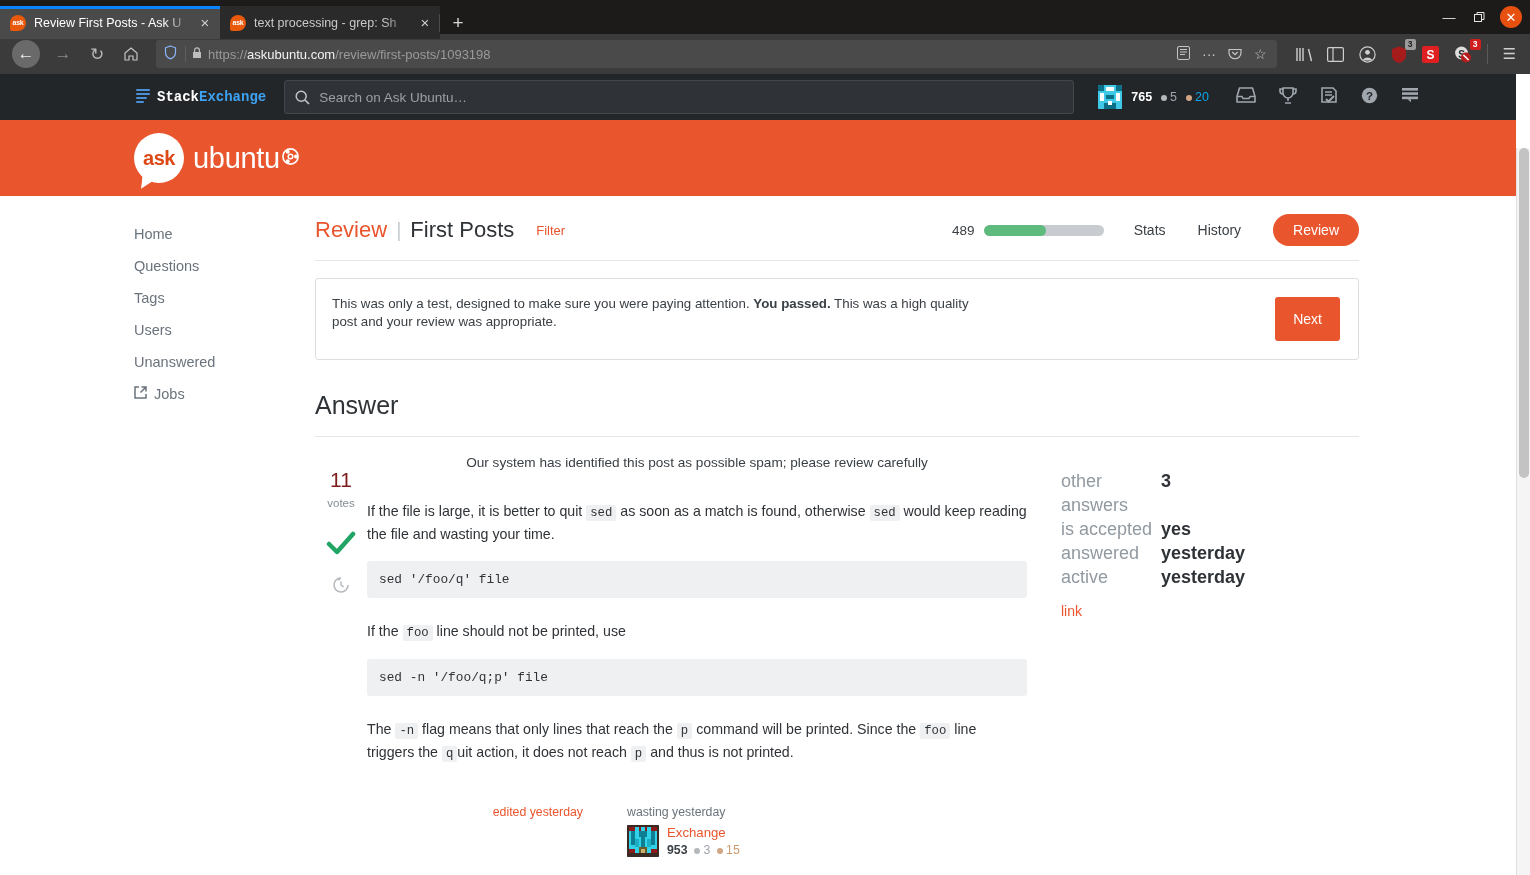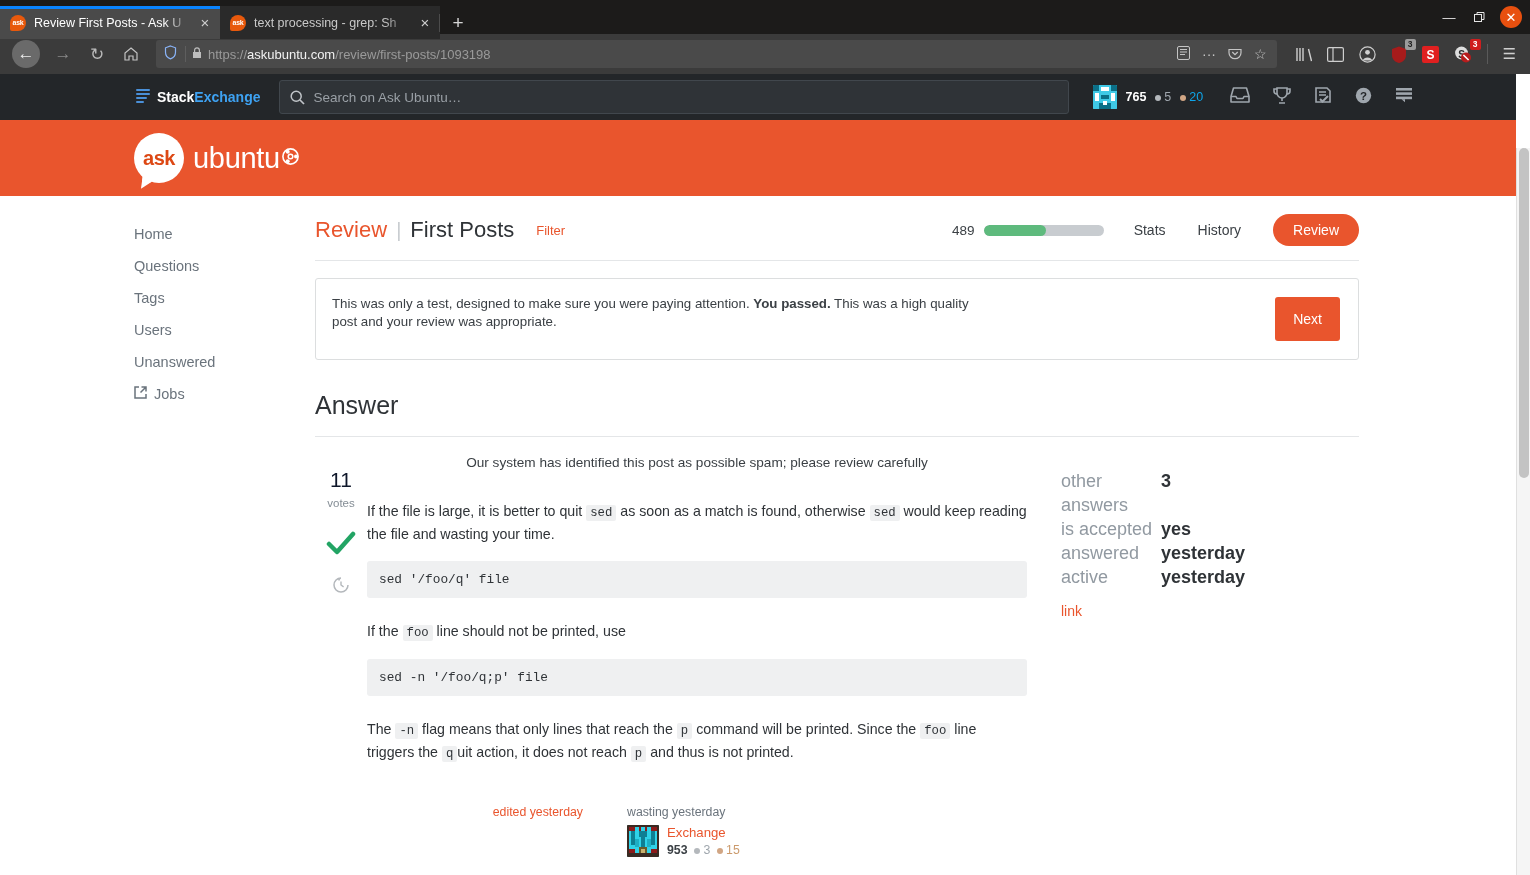--- a/index.html
+++ b/index.html
@@ -78,21 +78,21 @@
   .badge.red { background:#cf1e1e; color:#fff; }
   .tb-sep { width:1px; height:20px; background:#5a5a5a; }
 
   
   .page { position:absolute; left:0; top:74px; width:1530px; height:801px; background:#fff; overflow:hidden;}
   .scrollwrap { width:1516px; }
 
   .se-topbar {
     height:46px; background:#232629; display:flex; align-items:center; padding:0 0 0 136px;
   }
-  .se-logo { display:flex; align-items:center; color:#fff; font-size:14px; font-weight:bold; }
+  .se-logo { display:flex; align-items:center; color:#fff; font-size:14px; font-weight:bold;font-family:Liberation Mono, monospace; }
   .se-logo .bars { display:inline-block; width:14px; margin-right:7px; }
   .se-logo .bars i { display:block; height:2px; background:#4a90d9; margin-bottom:2px; border-radius:1px;}
   .se-logo .bars i:nth-child(1){width:14px;} .se-logo .bars i:nth-child(2){width:14px;}
   .se-logo .bars i:nth-child(3){width:11px;} .se-logo .bars i:nth-child(4){width:8px;}
   .se-logo .blue { color:#3ea2f2; }
   .se-search {
     width:790px; height:34px; background:#2f3337; border:1px solid #41474d; border-radius:3px;
     margin-left:18px; display:flex; align-items:center; padding:0 10px; color:#9aa0a6; font-size:13.5px;
   }
   .se-search .mag { margin-right:9px; color:#c0c4c8; font-size:14px; display:flex;}
@@ -155,21 +155,21 @@
   .next-btn {
     background:#e9552d; color:#fff; border:none; font-family:inherit; font-size:14px;
     border-radius:3px; padding:14px 18px; margin-top:2px;
   }
 
   .answer-title { font-size:25px; color:#2f3337; margin:31px 0 0 0; font-weight:normal; }
   .answer-rule { border-top:1px solid #e4e6e8; margin-top:16px; }
 
   .post { display:flex; padding-top:16px; }
   .post-left { width:52px; flex:0 0 52px; text-align:center; padding-top:16px;}
-  .votecount { font-size:21px; color:#0f172a; line-height:1; }
+  .votecount { font-size:21px; color:#7f1d1d; line-height:1; }
   .votelabel { font-size:11.5px; color:#848d95; margin-top:7px; }
   .accepted { color:#22a464; font-size:28px; margin-top:22px; line-height:1; font-weight:bold;}
   .histicon { margin-top:14px; color:#b4b8bc; display:flex; justify-content:center;}
 
   .post-body { flex:1; max-width:660px; }
   .spam-note { text-align:center; font-size:13.6px; color:#3b4045; padding:2px 0 30px 0; }
   .post-body p { font-size:14.2px; color:#2f3337; line-height:1.55; margin:0 0 16px 0; }
   code.inl {
     background:#eff0f1; color:#2f3337; font-family:"Liberation Mono", monospace;
     font-size:12.3px; padding:1px 4px; border-radius:2px;

